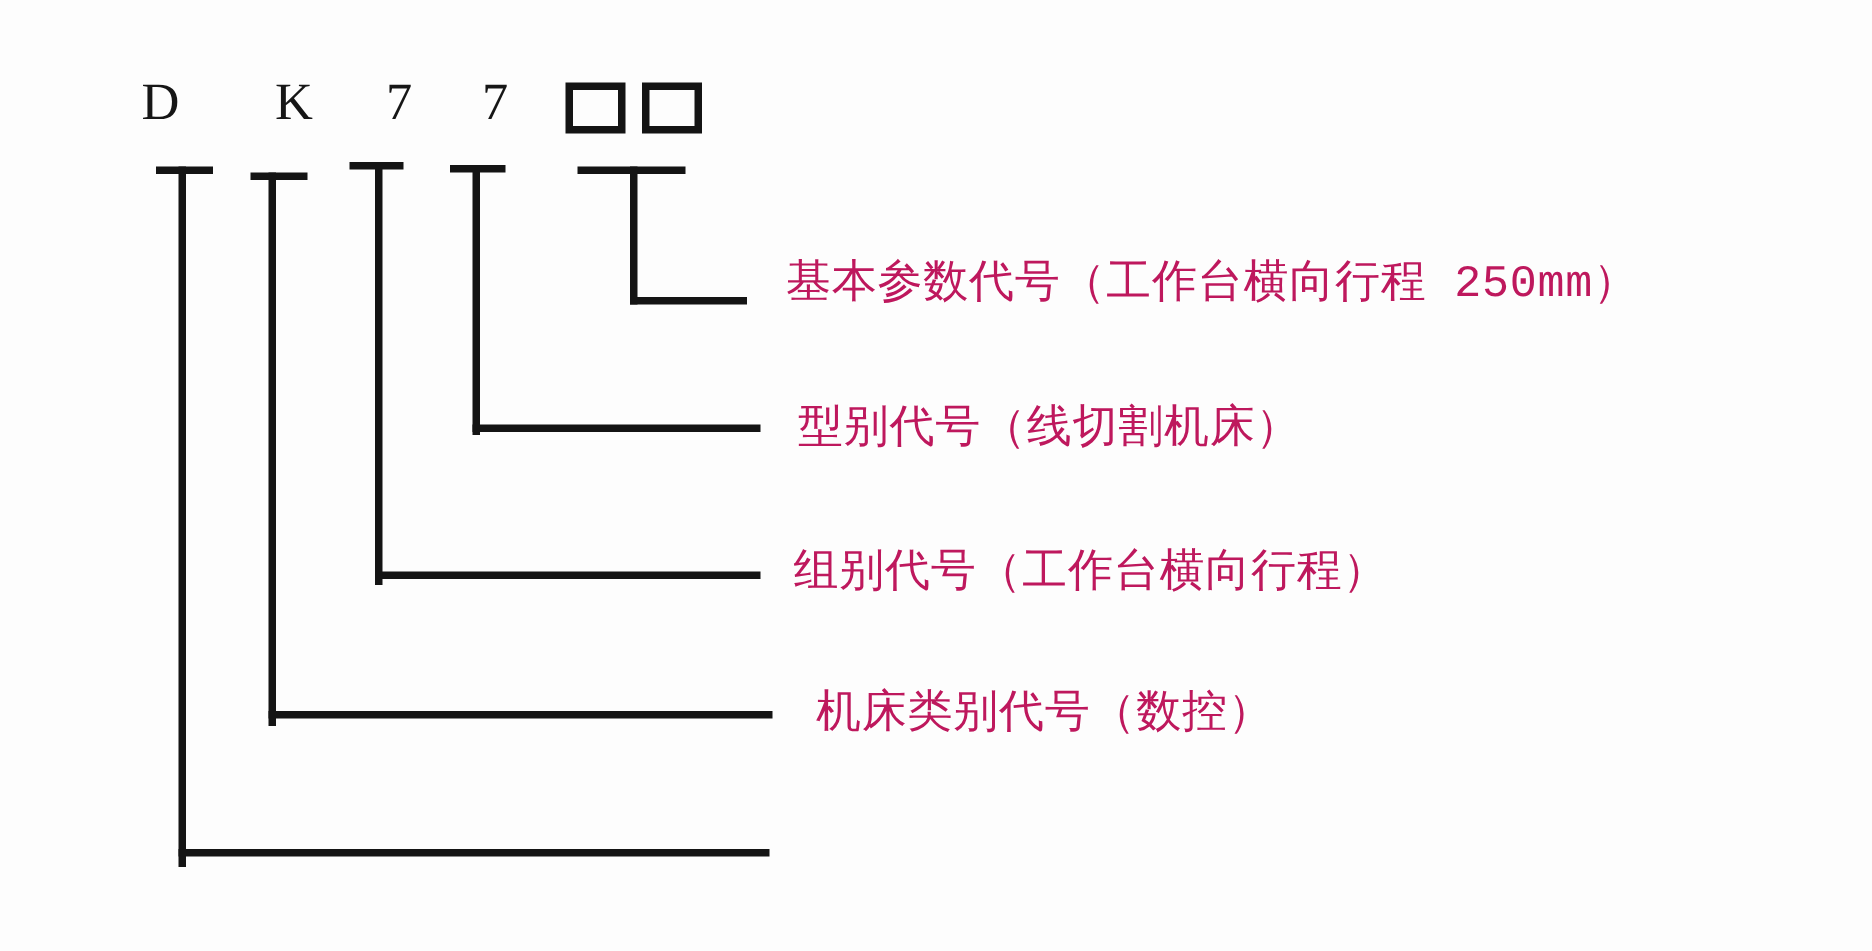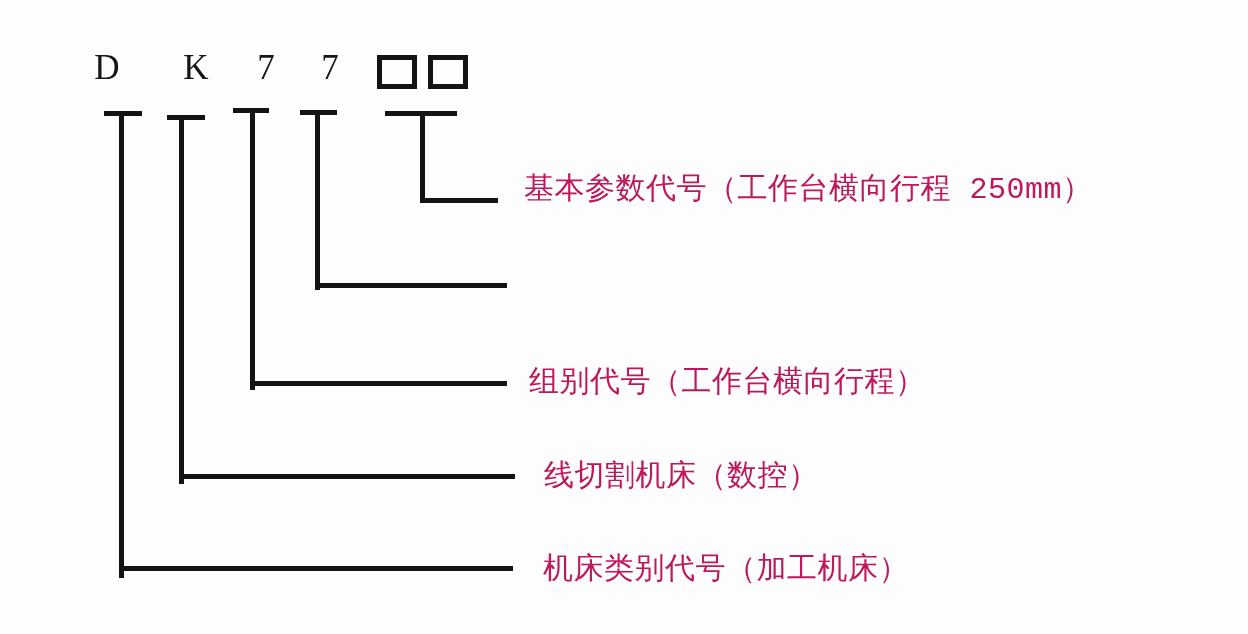--- a/index.html
+++ b/index.html
@@ -68,17 +68,17 @@
   <div class="ln" style="left:315px;top:110px;width:5px;height:180px"></div>
   <div class="ln" style="left:420px;top:111px;width:5px;height:92px"></div>
 
   <div class="ln" style="left:420px;top:198px;width:78px;height:5px"></div>
   <div class="ln" style="left:315px;top:283px;width:192px;height:5px"></div>
   <div class="ln" style="left:250px;top:381px;width:257px;height:5px"></div>
   <div class="ln" style="left:179px;top:474px;width:336px;height:5px"></div>
   <div class="ln" style="left:119px;top:566px;width:394px;height:5px"></div>
 
   <div class="label" style="left:524px;top:170px">基本参数代号（工作台横向行程 250mm）</div>
+  <div class="label" style="left:532px;top:267px">型别代号（线切割机床）</div>
   <div class="label" style="left:529px;top:363px">组别代号（工作台横向行程）</div>
-  <div class="label" style="left:544px;top:457px">线切割机床（数控）</div>
-  <div class="label" style="left:543px;top:550px">机床类别代号（加工机床）</div>
+  <div class="label" style="left:544px;top:457px">机床类别代号（数控）</div>
 
 </div>
 
 </body></html>

